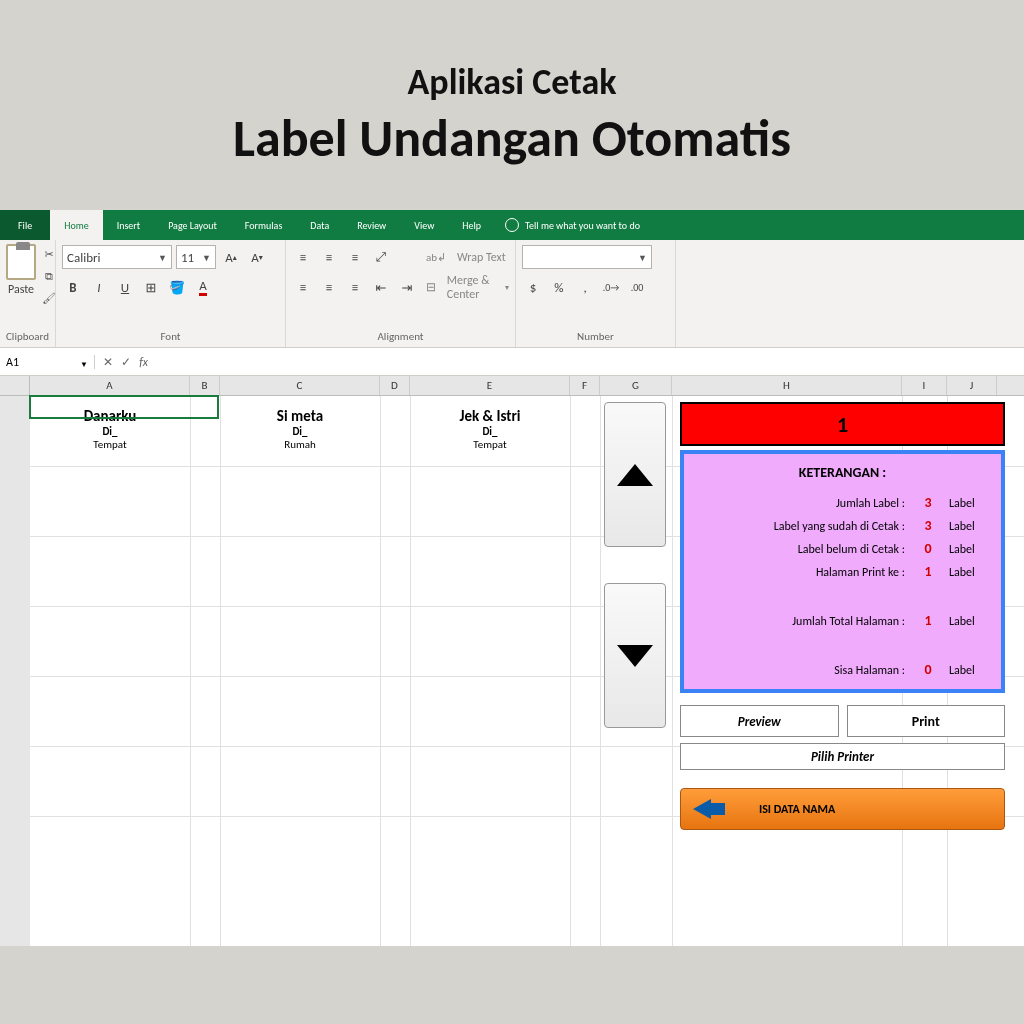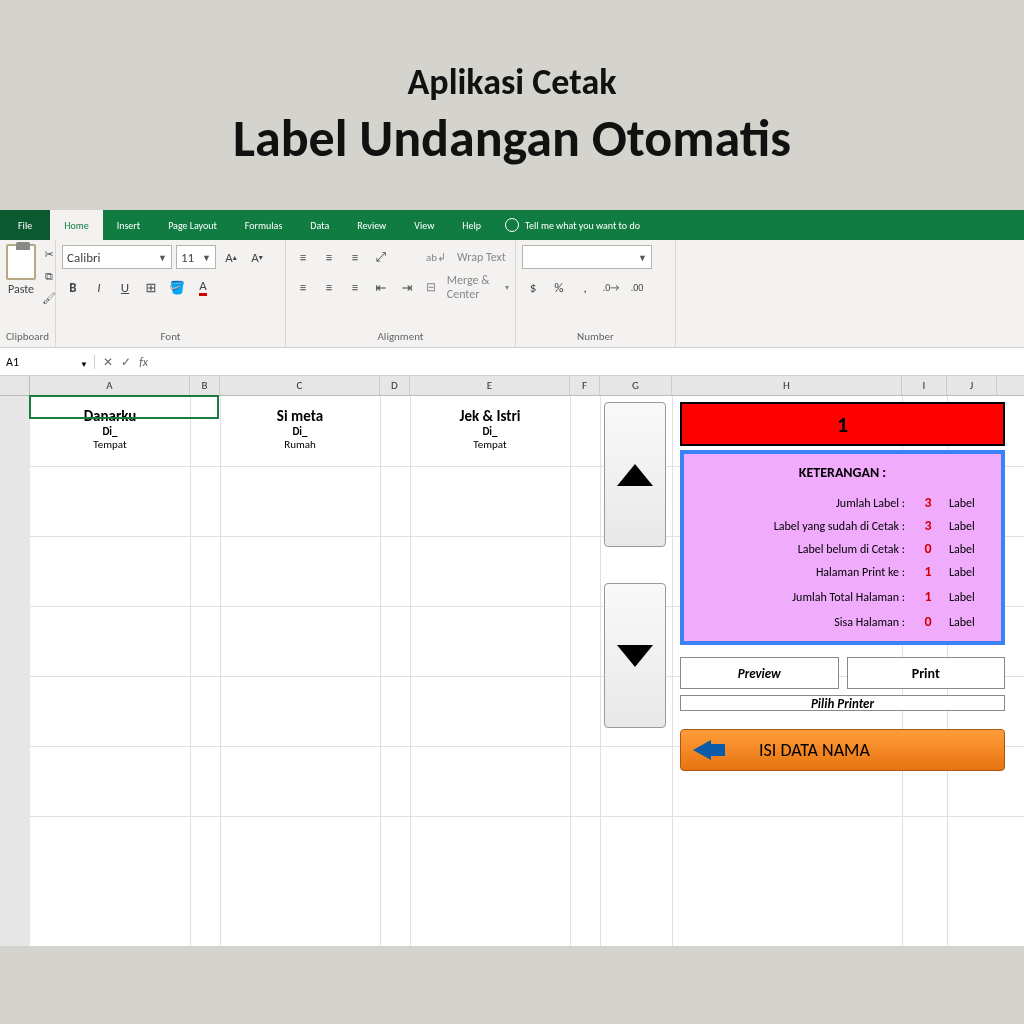--- a/index.html
+++ b/index.html
@@ -61,33 +61,33 @@
 .arrow-btn { width: 62px; height: 145px; background: linear-gradient(#f9f9f9,#e8e8e8); border: 1px solid #999; border-radius: 4px; margin: 6px 4px; display: flex; align-items: center; justify-content: center; cursor: pointer; }
 .arrow-btn.down { margin-top: 36px; }
 .tri-up { width: 0; height: 0; border-left: 18px solid transparent; border-right: 18px solid transparent; border-bottom: 22px solid #000; }
 .tri-down { width: 0; height: 0; border-left: 18px solid transparent; border-right: 18px solid transparent; border-top: 22px solid #000; }
 .info-panel { position: absolute; left: 650px; top: 6px; width: 325px; }
 .page-num { background: #ff0000; border: 2px solid #000; height: 44px; display: flex; align-items: center; justify-content: center; font-size: 22px; font-weight: 700; margin-bottom: 4px; }
 .ket-box { border: 4px solid #3b82f6; background: #f0abfc; }
 .ket-title { text-align: center; font-weight: 700; font-size: 14px; padding: 10px 0 8px; }
 .ket-rows { padding: 2px 0 8px; }
 .ket-row { display: flex; align-items: center; font-size: 12px; padding: 3px 8px; }
-.ket-row.gap { margin-top: 2px; }
+.ket-row.gap { margin-top: 26px; }
 .ket-label { flex: 1; text-align: right; padding-right: 6px; }
 .ket-val { width: 34px; text-align: center; font-weight: 700; font-size: 14px; }
 .ket-val.red { color: #d10000; }
 .ket-unit { width: 48px; font-size: 12px; padding-left: 4px; }
 .btns-row { display: flex; gap: 8px; margin-top: 12px; }
 .btns-row .bx { flex: 1; height: 32px; background: #fff; border: 1px solid #888; display: flex; align-items: center; justify-content: center; font-weight: 700; font-size: 14px; cursor: pointer; }
 .btns-row .bx.slim { font-style: italic; font-weight: 600; font-size: 13px; }
-.pilih { height: 16px; background: #fff; border: 1px solid #888; display: flex; align-items: center; justify-content: center; font-style: italic; font-weight: 600; font-size: 13px; margin-top: 6px; cursor: pointer; }
+.pilih { height: 27px; background: #fff; border: 1px solid #888; display: flex; align-items: center; justify-content: center; font-style: italic; font-weight: 600; font-size: 13px; margin-top: 6px; cursor: pointer; }
 .isi-data { height: 42px; background: linear-gradient(#ff9d3a,#e77410); border: 1px solid #a85610; border-radius: 4px; display: flex; align-items: center; gap: 12px; margin-top: 18px; cursor: pointer; padding-left: 12px; }
 .isi-arrow { width: 0; height: 0; border-top: 10px solid transparent; border-bottom: 10px solid transparent; border-right: 18px solid #0b5ca8; position: relative; }
 .isi-arrow::after { content: ""; position: absolute; left: 16px; top: -6px; width: 16px; height: 12px; background: #0b5ca8; }
-.isi-text { font-weight: 400; font-size: 18px; color: #000; margin-left: 36px; }
+.isi-text { font-weight: 700; font-size: 12px; color: #000; margin-left: 36px; }
 .gridline { position: absolute; background: #e0e0e0; }
 </style>
 </head>
 <body>
 
 <div class="hero">
   <div class="hero-sub">Aplikasi Cetak</div>
   <div class="hero-title">Label Undangan Otomatis</div>
 </div>
 

